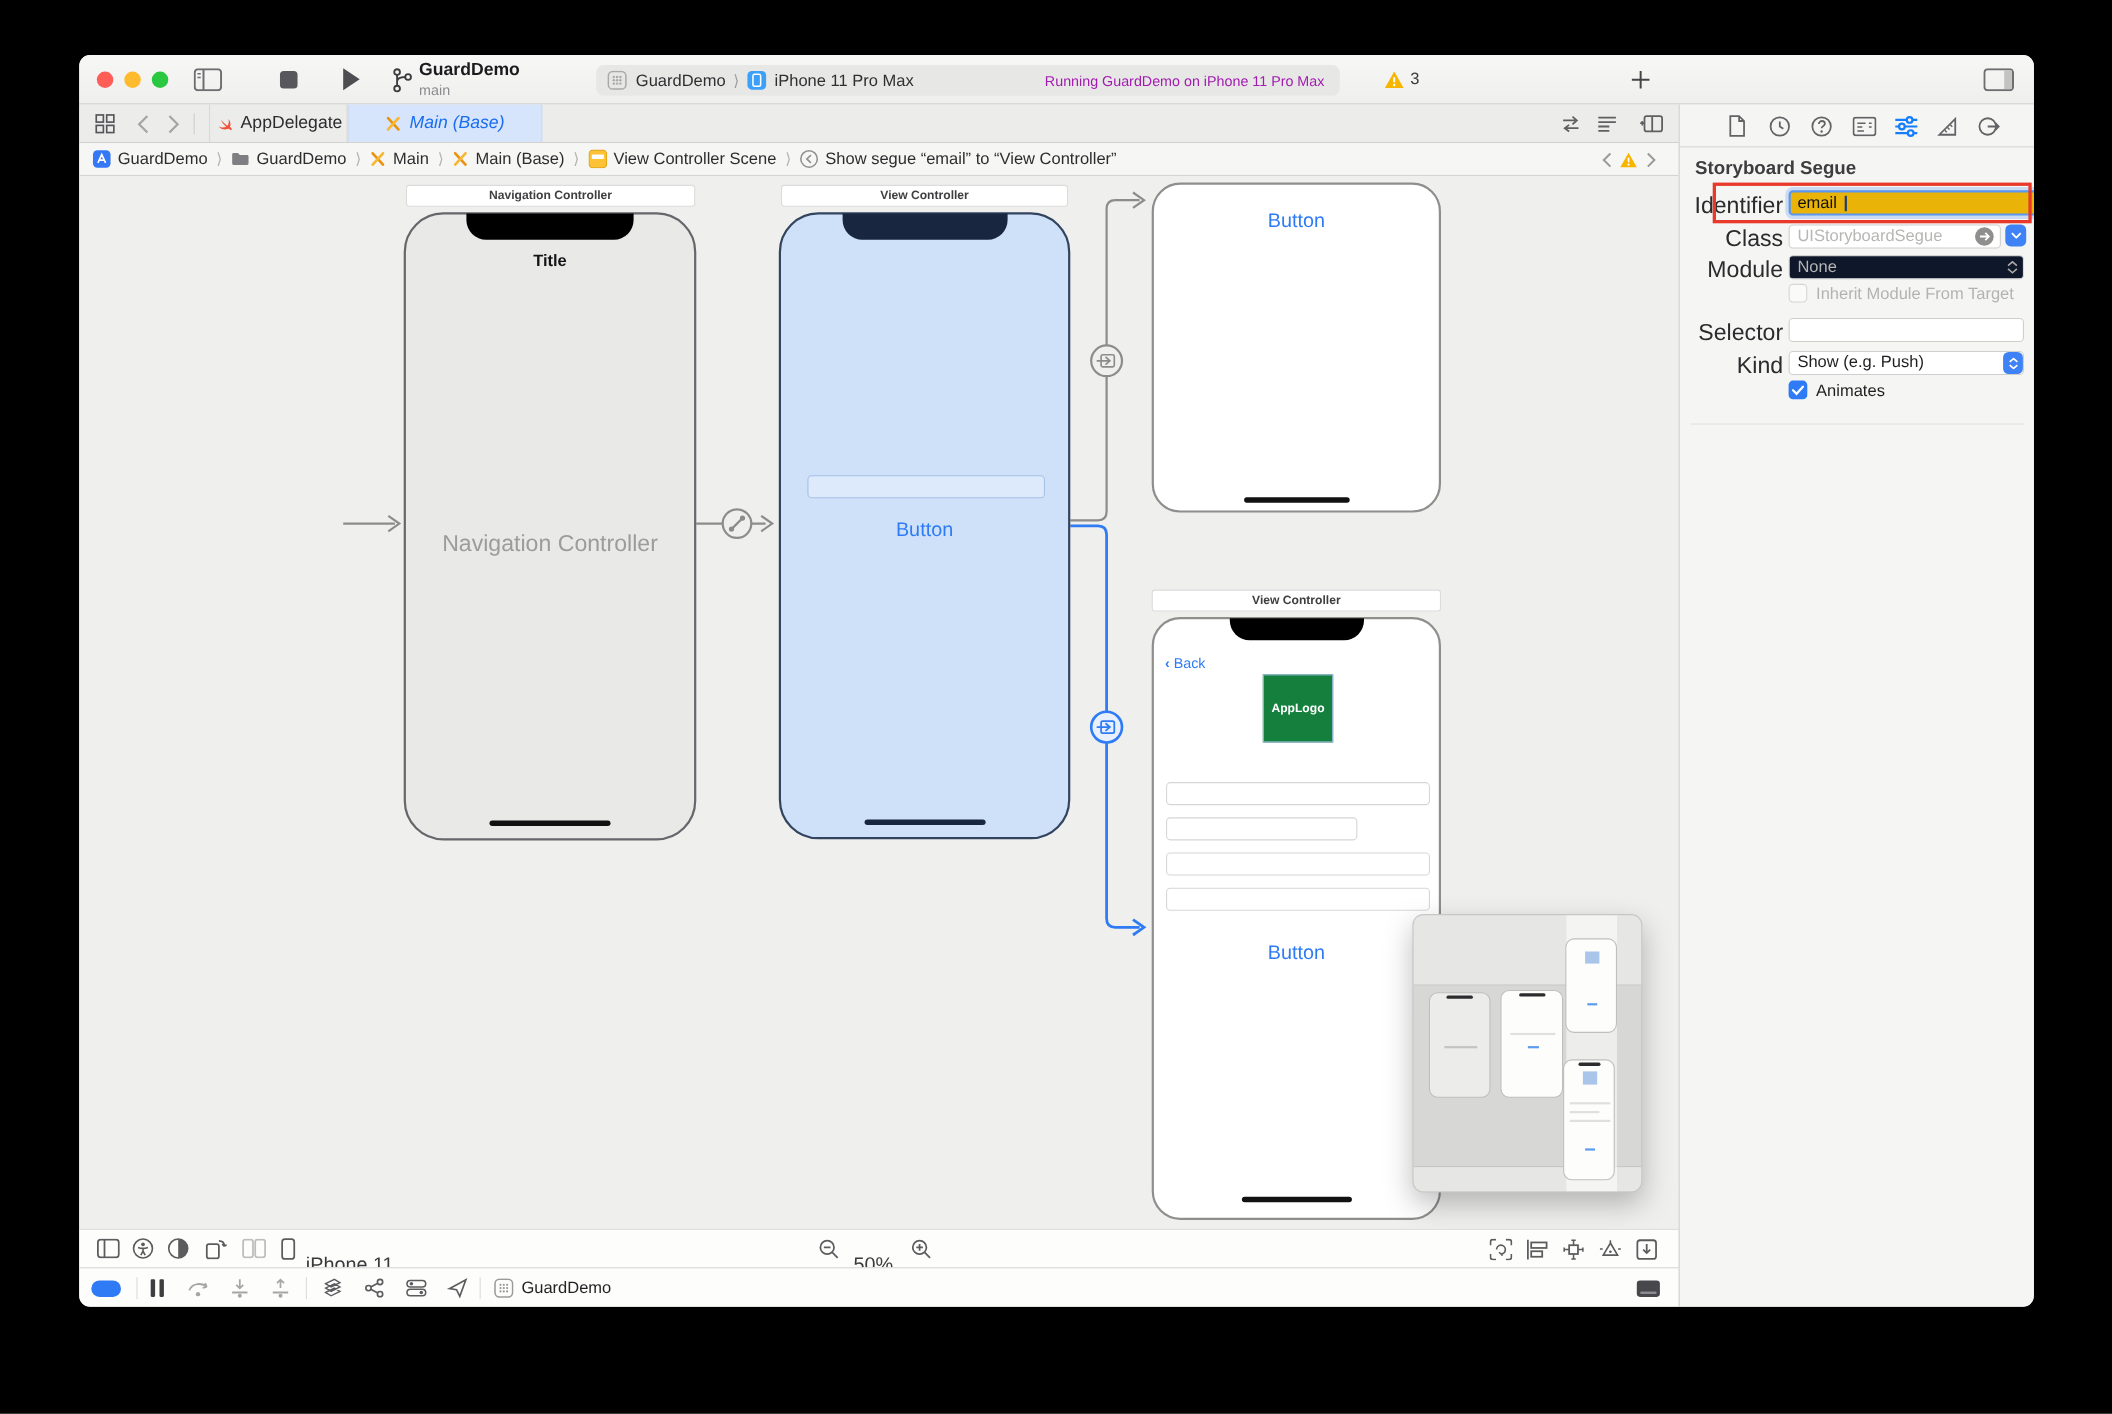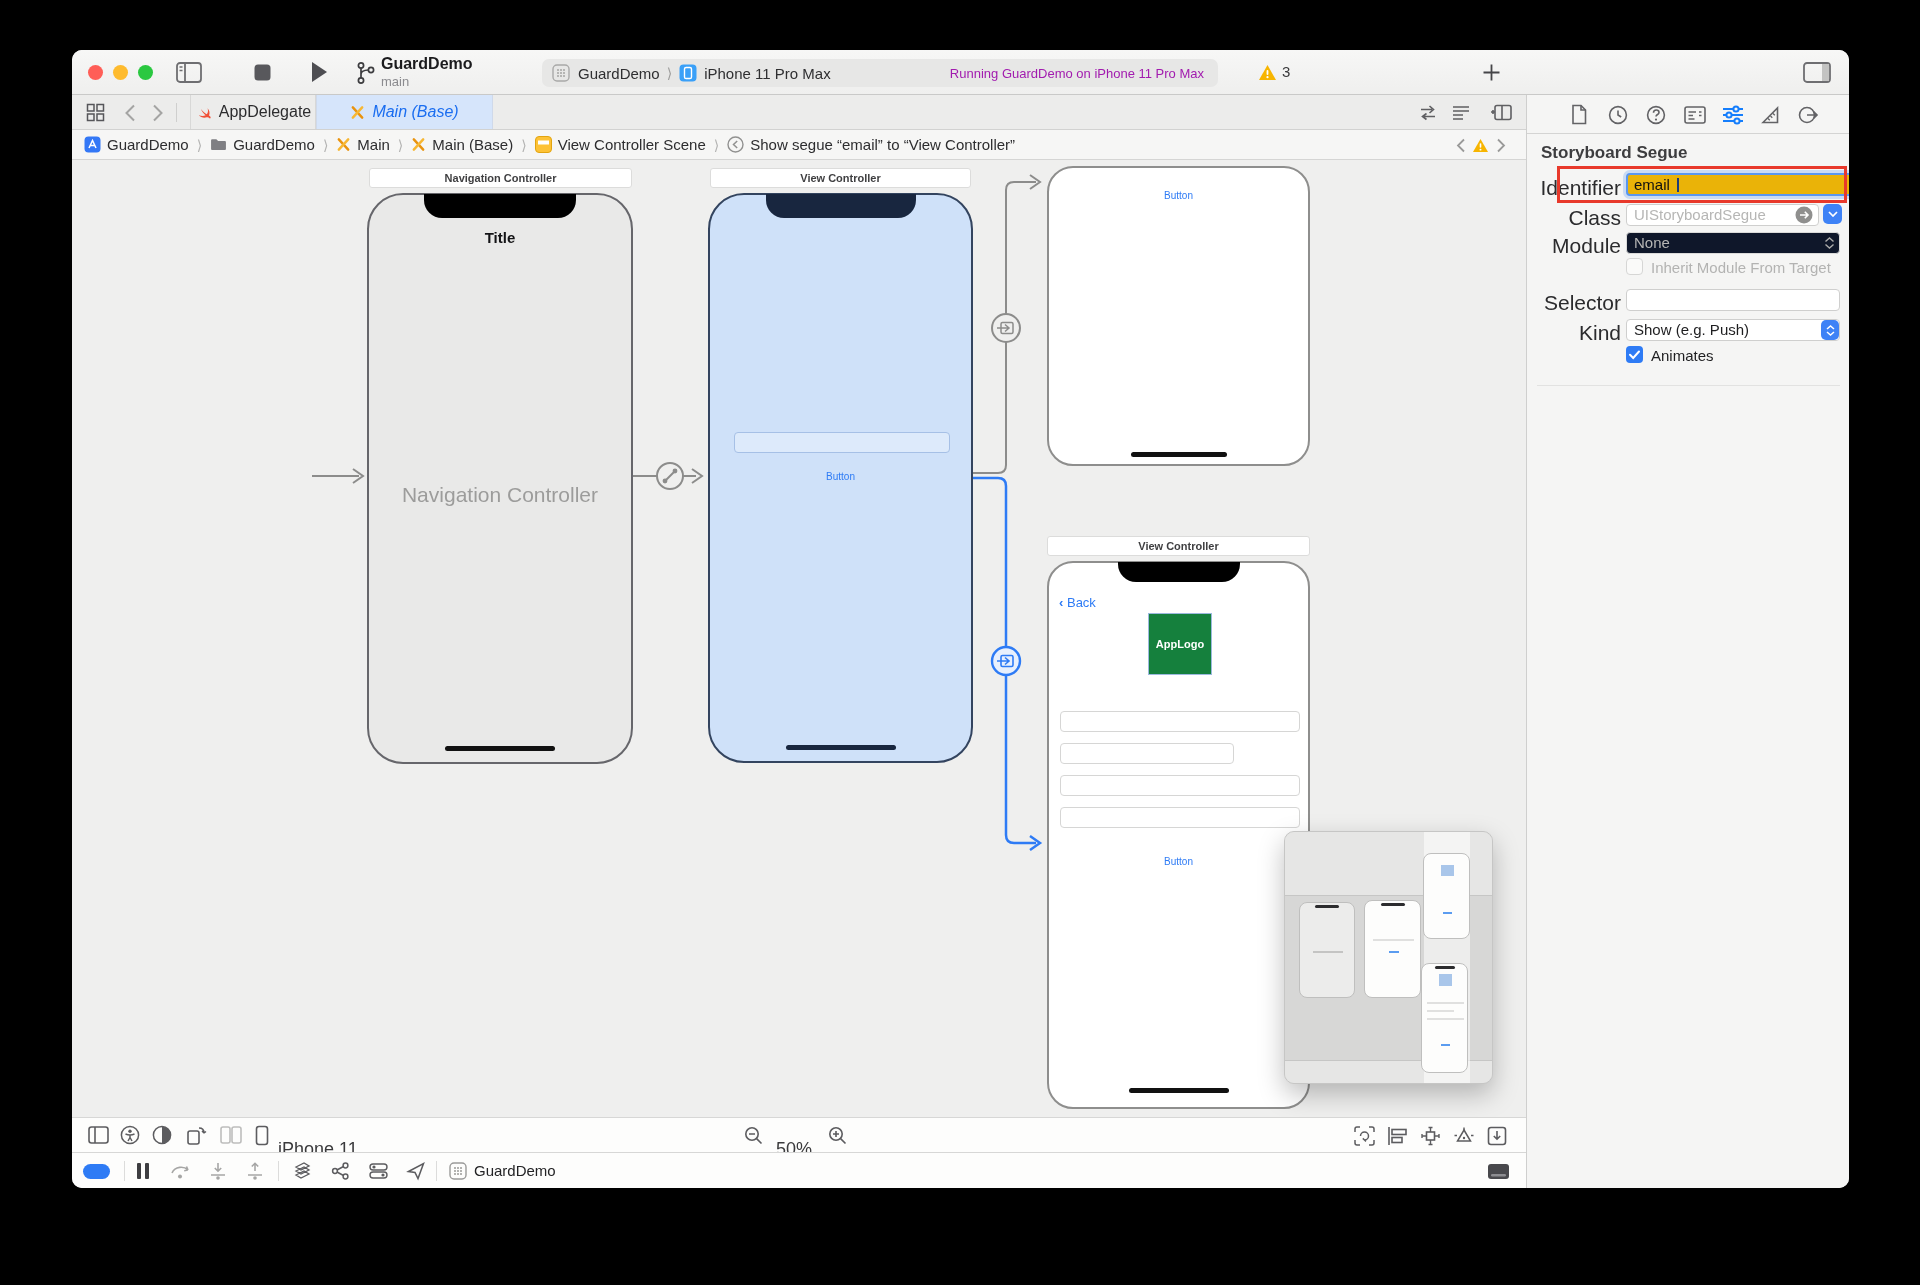--- a/index.html
+++ b/index.html
@@ -39,21 +39,21 @@
   
   .canvas { position:absolute; left:0; top:110px; width:1454px; height:957px; background:#efefee; overflow:hidden; }
   .scene-hdr { position:absolute; height:20px; background:#fff; border:1px solid #dcdcdb; border-radius:3px;
                display:flex; align-items:center; justify-content:center;
                font-size:11px; font-weight:bold; color:#3f3f41; }
   .phone { position:absolute; border:2px solid #66666b; border-radius:36px; }
   .notch { position:absolute; top:-1px; left:50%; transform:translateX(-50%); height:24px;
            background:#000; border-radius:0 0 18px 18px; }
   .homebar { position:absolute; left:50%; transform:translateX(-50%); height:5px; border-radius:3px; background:#111; }
   .tf { position:absolute; background:#fff; border:1.5px solid #d6d6d5; border-radius:4px; }
-  .btn-label { position:absolute; color:#2e7bf5; font-size:10px; text-align:center; }
+  .btn-label { position:absolute; color:#2e7bf5; font-size:18px; text-align:center; }
 
   
   .minimap { position:absolute; left:1212px; top:671px; width:209px; height:253px; border-radius:10px;
              background:#d7d7d6; box-shadow:0 10px 26px rgba(0,0,0,.25); overflow:hidden; border:1px solid #c6c6c5; }
   .mini-phone { position:absolute; border:1px solid #bfbfbe; border-radius:8px; background:#fdfdfc; }
   .mini-notch { position:absolute; top:2px; left:50%; transform:translateX(-50%); height:3px; border-radius:2px; background:#2c2c2e; }
   .mini-line { position:absolute; height:2px; background:#e0e0df; }
   .mini-blue { position:absolute; background:#5b9cf0; height:2px; }
 
   

